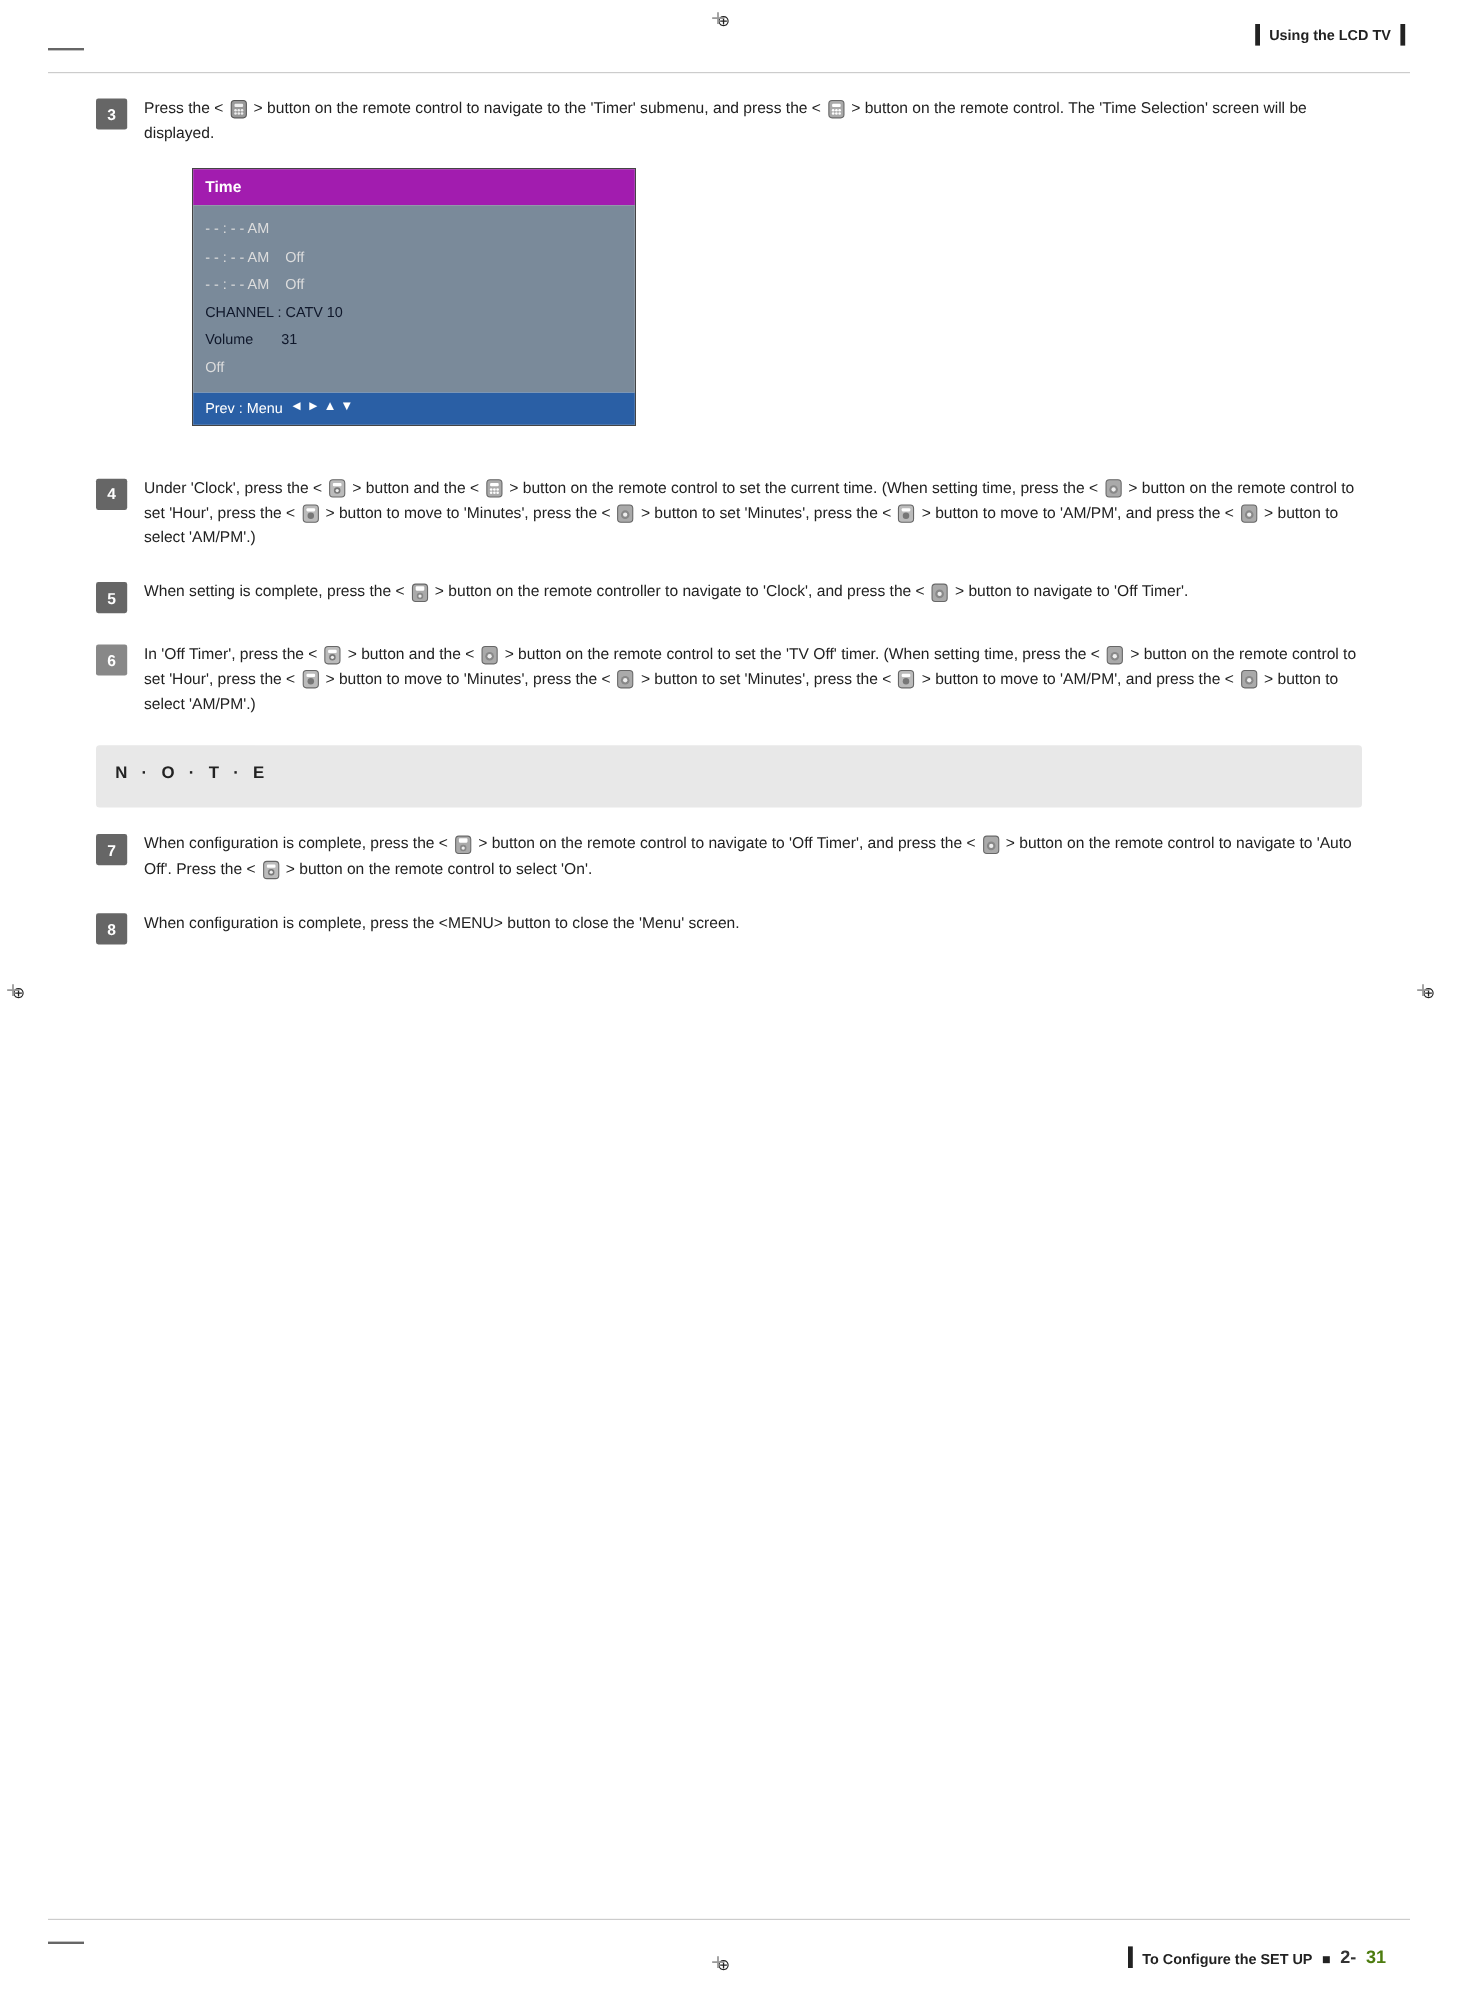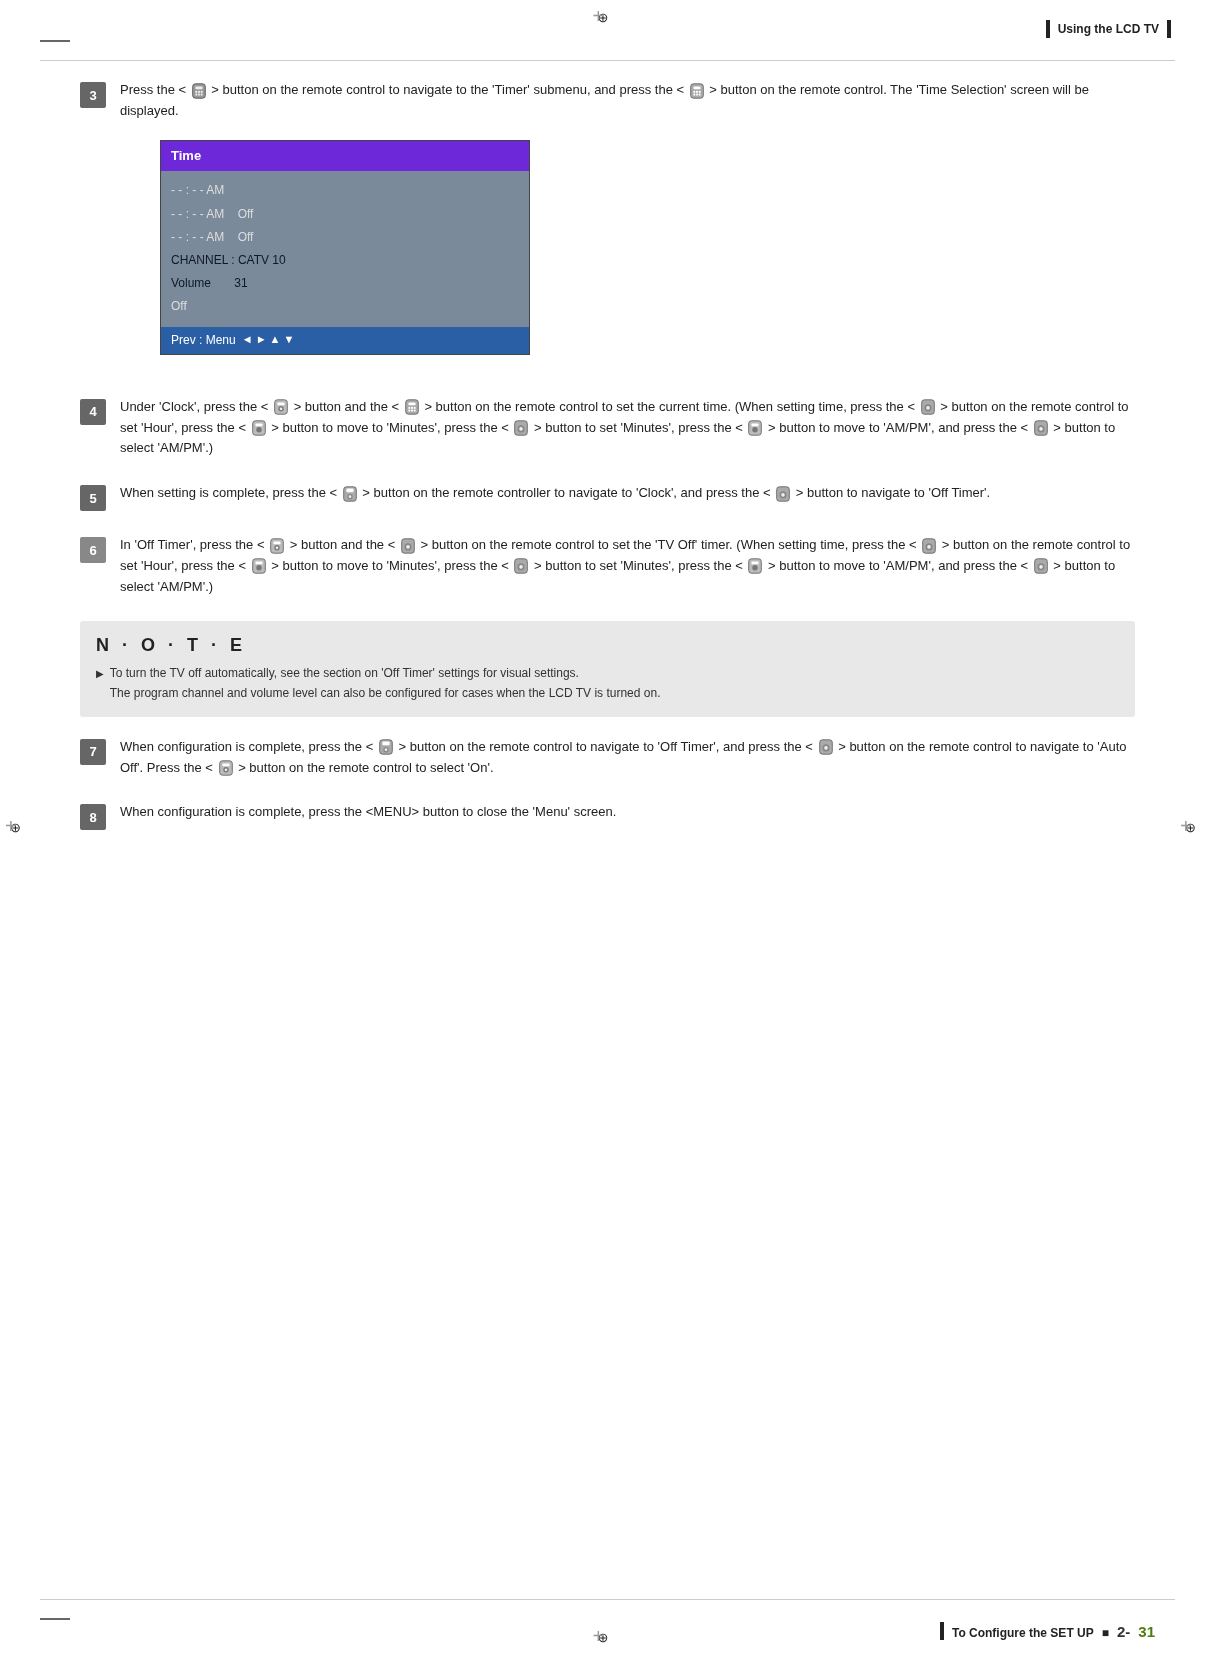--- a/index.html
+++ b/index.html
@@ -138,21 +138,21 @@
     }
 
     
     .menu-screenshot {
       margin: 18px 0 18px 40px;
       border: 1px solid #444;
       width: 370px;
       font-size: 13px;
     }
     .menu-title-bar {
-      background: #6d28d9;
+      background: #a21caf;
       color: #fff;
       font-weight: bold;
       padding: 5px 10px;
       font-size: 13px;
     }
     .menu-body {
       display: flex;
     }
     .menu-left {
       background: #5a6a7a;
@@ -205,21 +205,21 @@
 
     
     .note-box {
       background: #e8e8e8;
       border-radius: 3px;
       padding: 14px 16px;
       margin: 20px 0;
     }
     .note-title {
       font-weight: bold;
-      font-size: 18px;
+      font-size: 14px;
       letter-spacing: 4px;
       margin-bottom: 8px;
       color: #222;
     }
     .note-content {
       font-size: 12px;
       line-height: 1.6;
       color: #333;
     }
     .note-bullet {
@@ -468,26 +468,20 @@
           <circle cx="10" cy="11" r="4" fill="#888"></circle>
           <circle cx="10" cy="11" r="2" fill="#eee"></circle>
         </svg>
       </span>
       &gt; button to select 'AM/PM'.)
     </div>
   </div>
 
   <div class="note-box">
     <div class="note-title">N · O · T · E</div>
-    <div class="note-content">
-      <div class="note-bullet">
-        <span>To turn the TV off automatically, see the section on 'Off Timer' settings for visual settings.<br>
-        The program channel and volume level can also be configured for cases when the LCD TV is turned on.</span>
-      </div>
-    </div>
   </div>
 
   <div class="step-item">
     <div class="step-number">7</div>
     <div class="step-content">
       When configuration is complete, press the &lt;
       <span class="btn-icon">
         <svg viewBox="0 0 20 20" xmlns="http://www.w3.org/2000/svg">
           <rect x="3" y="2" width="14" height="16" rx="3" fill="#aaa" stroke="#666" stroke-width="1"></rect>
           <rect x="6" y="4" width="8" height="4" rx="1" fill="#fff"></rect>

